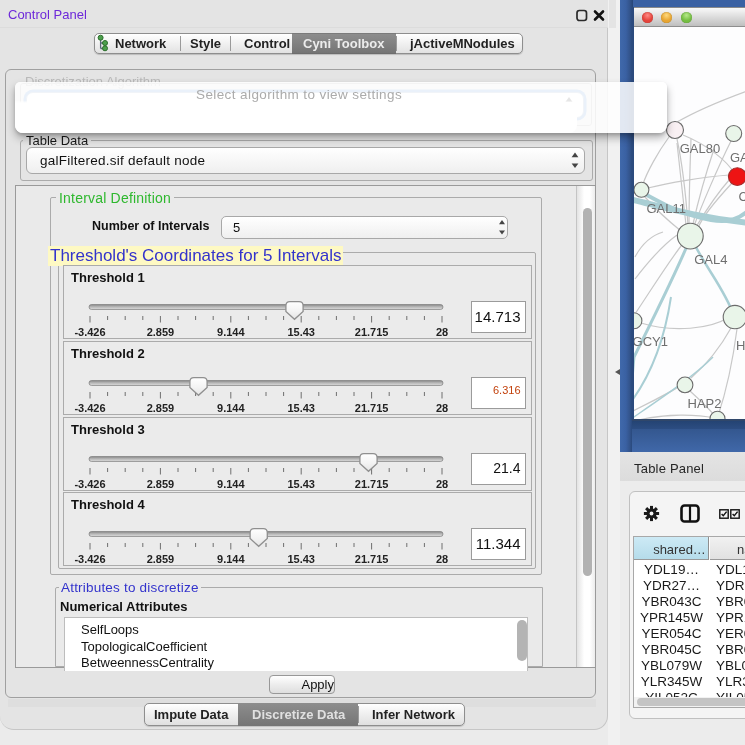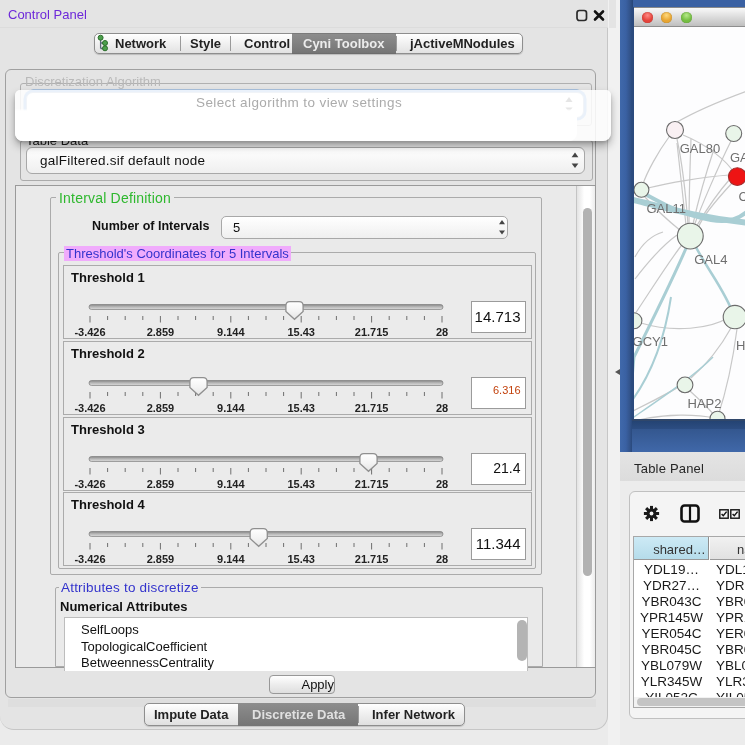--- a/index.html
+++ b/index.html
@@ -54,21 +54,21 @@
 <div class="abs" style="left:50px;top:197px;width:492px;height:378px;border:1px solid #ababab;border-radius:2px"></div>
 <div class="abs" style="left:56px;top:190px;font-size:14px;letter-spacing:0.2px;color:#2eb82e;background:#eaeaea;padding:0 3px">Interval Definition</div>
 <div class="abs" style="left:92px;top:219px;font-size:12.5px;font-weight:bold;color:#111">Number of Intervals</div>
 <div class="abs" style="left:221px;top:216px;width:287px;height:23px;background:linear-gradient(#ffffff,#efefef);border:1px solid #a8a8a8;border-radius:5px"></div>
 <div class="abs" style="left:233px;top:220px;font-size:13px;color:#111">5</div>
 <svg class="abs" style="left:496px;top:218px" width="12" height="19" viewBox="0 0 12 19">
       <path d="M6 2 L9 6.2 H3 Z" fill="#444"></path>
       <path d="M6 16.5 L3 12.4 H9 Z" fill="#444"></path>
     </svg>
 <div class="abs" style="left:58px;top:252px;width:478px;height:317px;border:1px solid #ababab;border-radius:2px"></div>
-<div class="abs" style="left:64px;top:246px;font-size:13px;color:#3333cc;background:#f0abfc;padding:0 2px">Threshold's Coordinates for 5 Intervals</div>
+<div class="abs" style="left:48px;top:246px;font-size:17px;color:#3333cc;background:#fef9c3;padding:0 2px">Threshold's Coordinates for 5 Intervals</div>
 <div class="abs" style="left:63px;top:265px;width:469px;height:74px;background:#ebebeb;border:1px solid #ababab"></div>
 <div class="abs" style="left:71px;top:270px;font-size:13px;font-weight:bold;color:#111">Threshold 1</div>
 <svg class="abs" style="left:63px;top:265px" width="469" height="74" viewBox="0 0 469 74">
       <defs>
         <linearGradient id="tg0" x1="0" y1="0" x2="0" y2="1">
           <stop offset="0" stop-color="#848484"></stop>
           <stop offset="0.45" stop-color="#b5b5b5"></stop>
           <stop offset="1" stop-color="#dcdcdc"></stop>
         </linearGradient>
         <linearGradient id="th0" x1="0" y1="0" x2="0" y2="1">
@@ -379,15 +379,15 @@
 <div style="position:absolute;left:82px;top:105.3px;font-size:13.5px;color:#1a1a1a">YBR045C</div>
 <div style="position:absolute;left:0;top:121.2px;width:75px;text-align:center;font-size:13.5px;color:#1a1a1a">YBL079W</div>
 <div style="position:absolute;left:82px;top:121.2px;font-size:13.5px;color:#1a1a1a">YBL079W</div>
 <div style="position:absolute;left:0;top:137.1px;width:75px;text-align:center;font-size:13.5px;color:#1a1a1a">YLR345W</div>
 <div style="position:absolute;left:82px;top:137.1px;font-size:13.5px;color:#1a1a1a">YLR345W</div>
 <div style="position:absolute;left:0;top:153.0px;width:75px;text-align:center;font-size:13.5px;color:#1a1a1a">YIL052C</div>
 <div style="position:absolute;left:82px;top:153.0px;font-size:13.5px;color:#1a1a1a">YIL052C</div>
 <div style="position:absolute;left:0;top:160px;width:124px;height:12px;background:#f2f2f2"></div>
 <div style="position:absolute;left:3px;top:161px;width:121px;height:8px;background:#c4c4c4;border-radius:4px"></div>
 </div>
-<div class="abs" style="left:15px;top:90px;width:596px;height:50.5px;background:rgba(255,255,255,0.85);border-radius:5px 5px 8px 8px;box-shadow:0 5px 8px rgba(0,0,0,0.3),0 2px 3px rgba(0,0,0,0.13)">
+<div class="abs" style="left:15px;top:82px;width:652px;height:50.5px;background:rgba(255,255,255,0.85);border-radius:5px 5px 8px 8px;box-shadow:0 5px 8px rgba(0,0,0,0.3),0 2px 3px rgba(0,0,0,0.13)">
     <div style="position:absolute;left:0;top:0;width:562px;height:50.5px;border-radius:5px 5px 8px 8px;background:linear-gradient(rgba(255,255,255,0) 36%,#ffffff 41%)"></div>
     <div style="position:absolute;left:181px;top:4.5px;font-size:13.5px;letter-spacing:0.4px;color:#ababab">Select algorithm to view settings</div>
   </div>
 </body></html>

